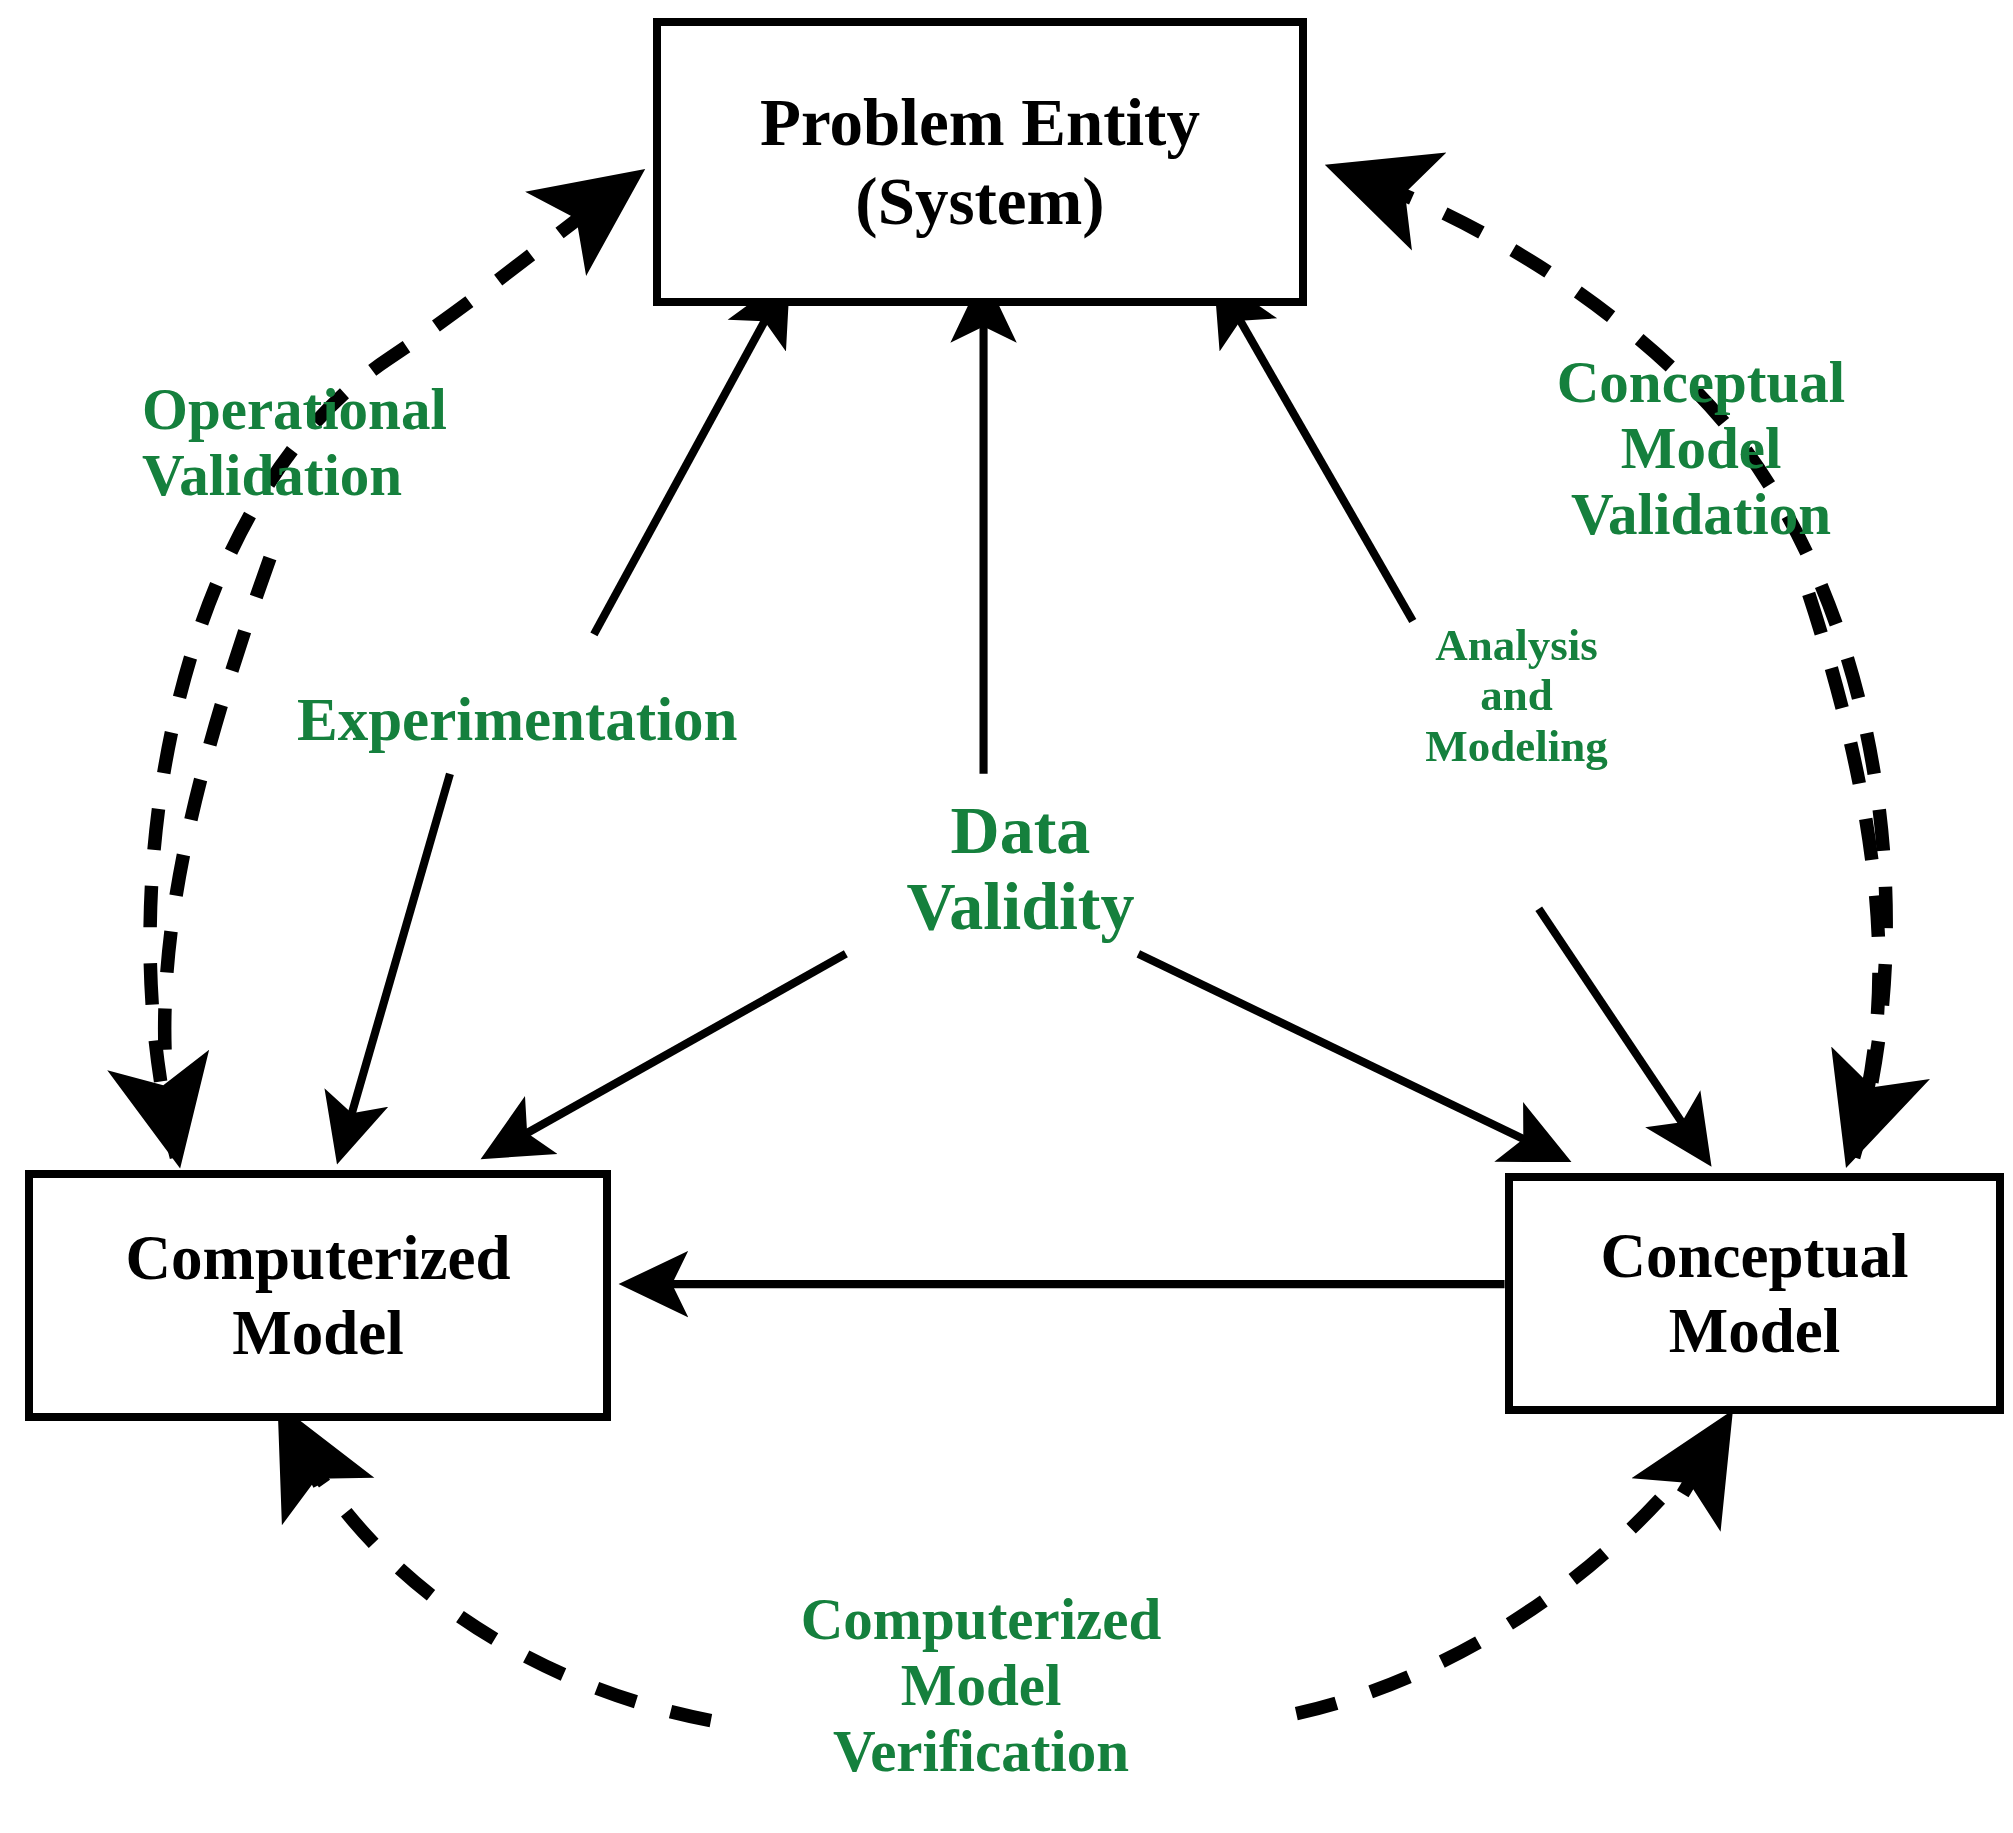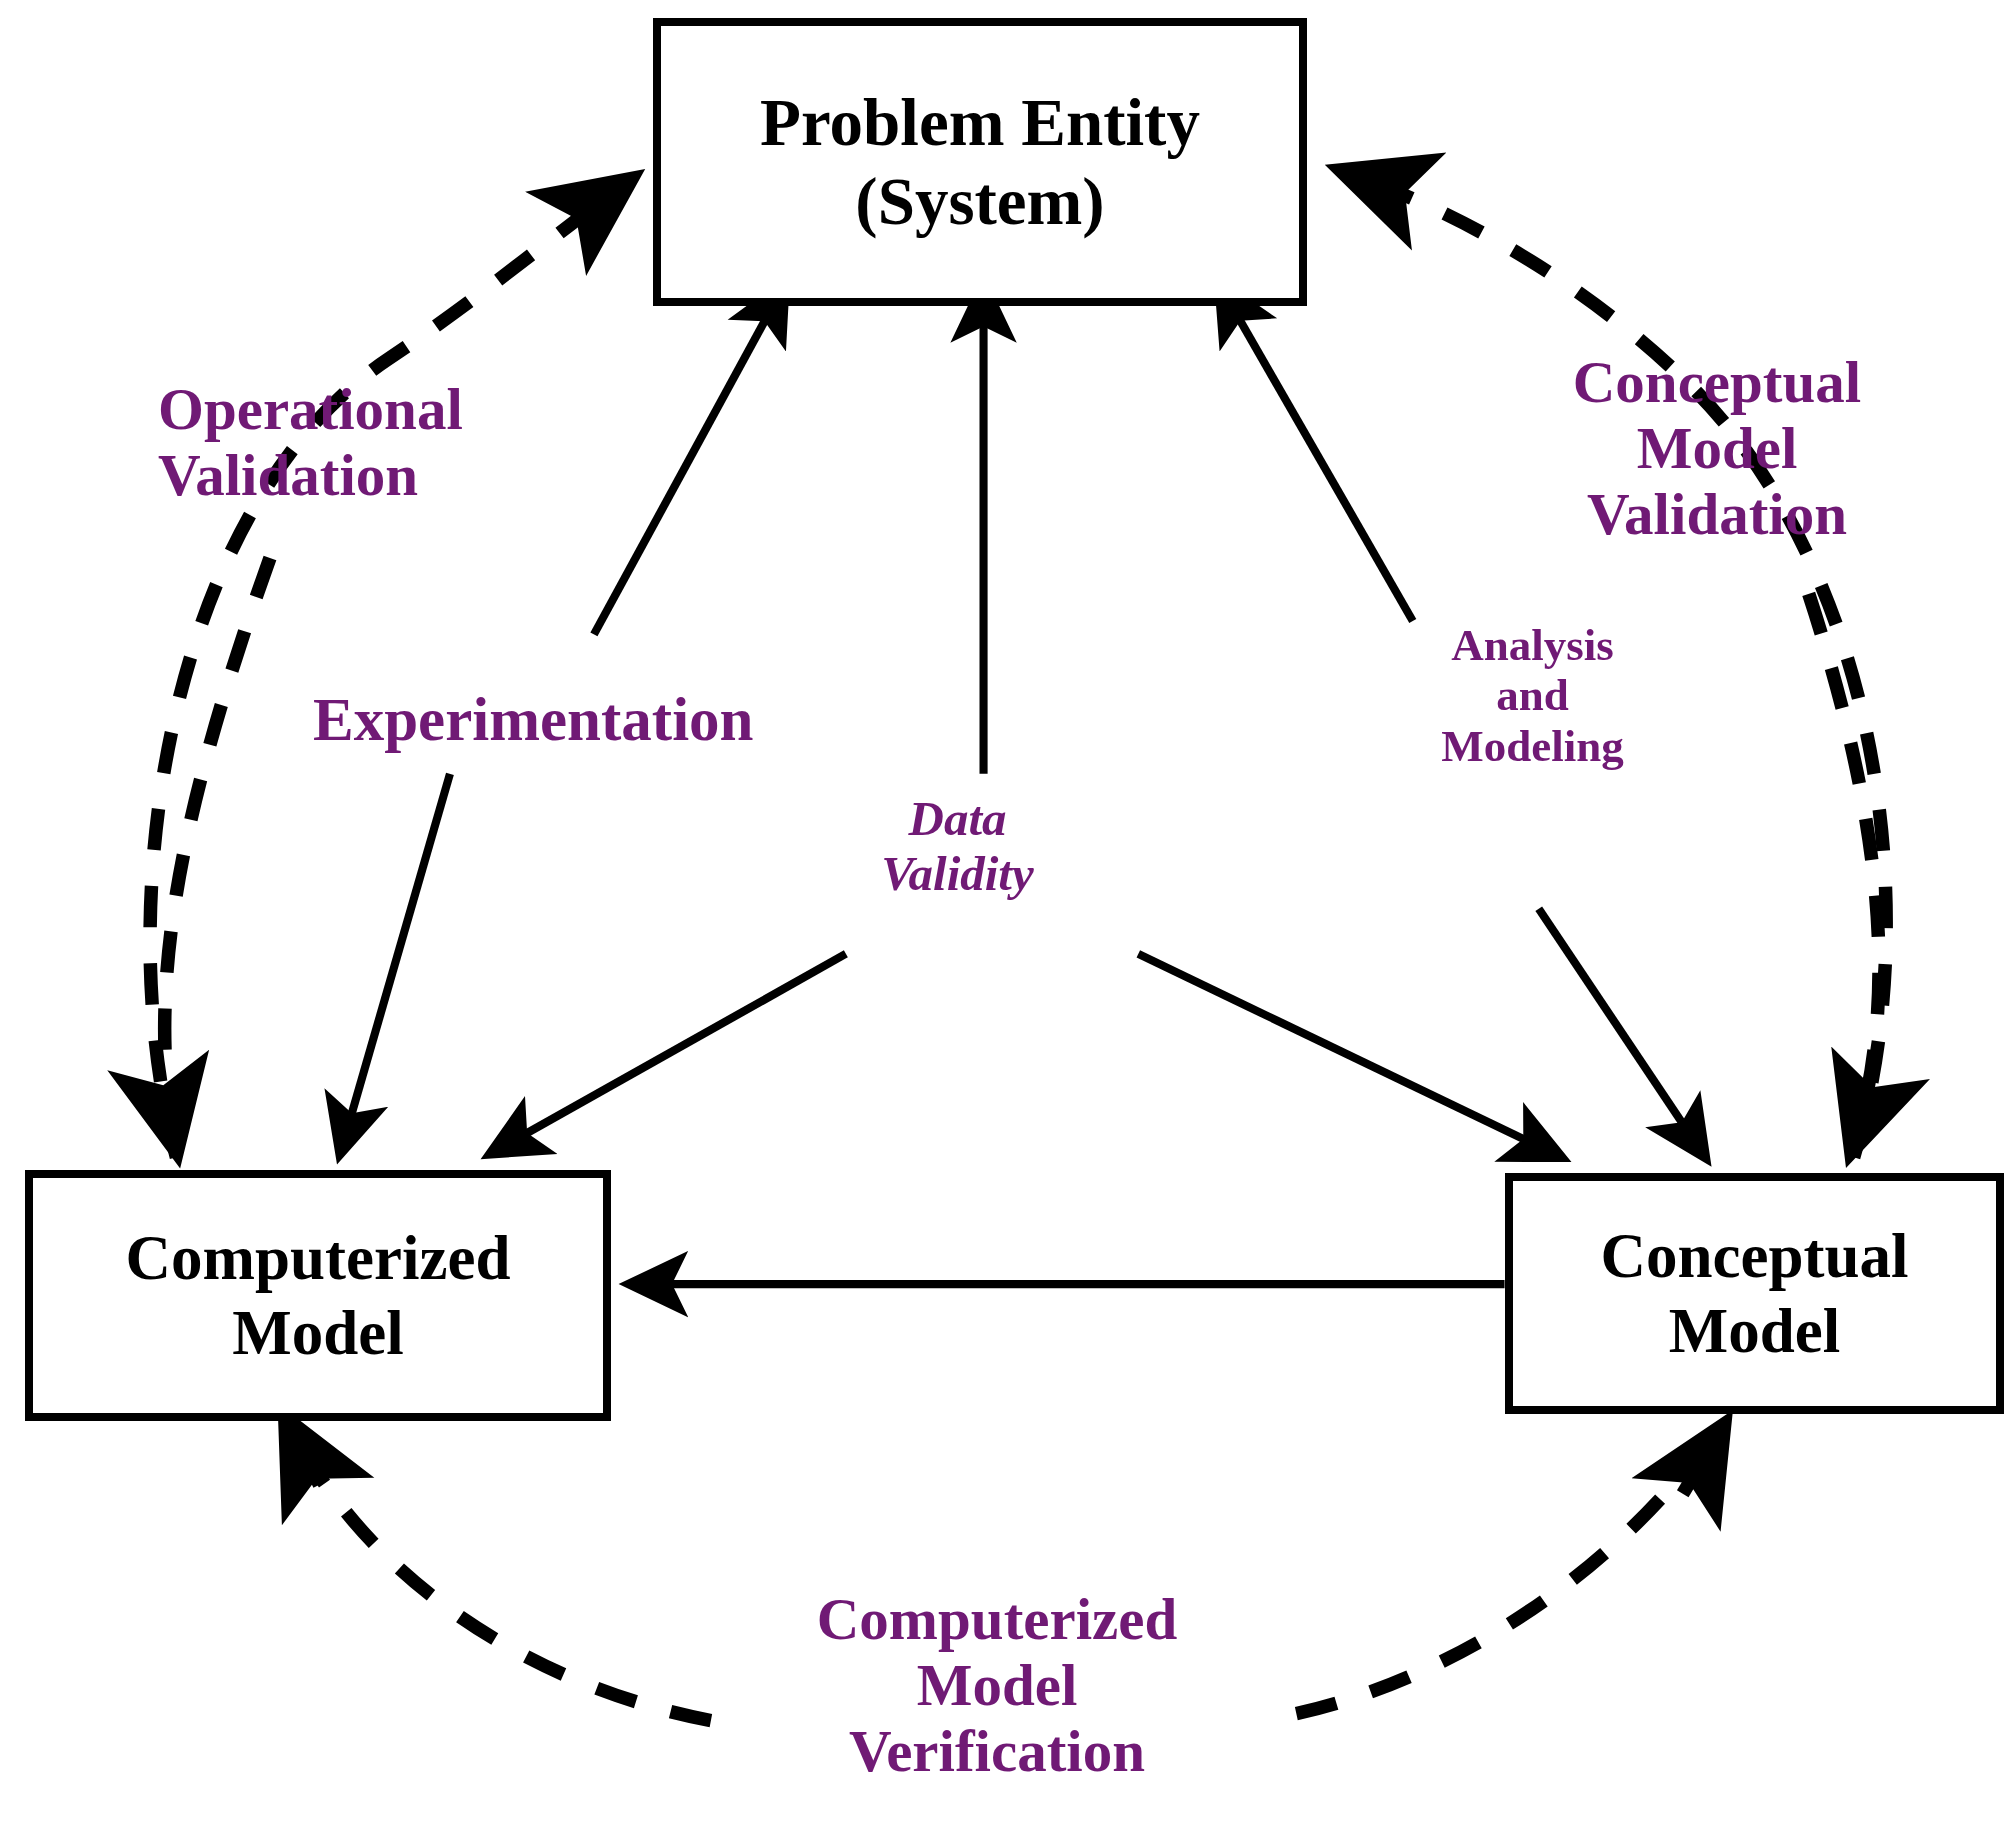--- a/index.html
+++ b/index.html
@@ -32,38 +32,37 @@
     text-align: center;
     font-weight: bold;
     color: #000000;
     line-height: 1.18;
     z-index: 3;
   }
   .node-label { display: block; }
   .edge-label {
     position: absolute;
     font-weight: bold;
-    color: #701a75;
+    color: #15803d;
     line-height: 1.12;
     white-space: pre-line;
     z-index: 4;
     background: transparent;
-    margin-left: 16px;
   }
   .lbl-center { text-align: center; }
   .lbl-left   { text-align: left; }
 
   #node-problem-entity { left: 653px;  top: 18px;   width: 654px;  height: 288px; font-size: 67px; }
   #node-computerized-model { left: 25px;  top: 1170px; width: 586px; height: 251px; font-size: 63px; }
   #node-conceptual-model   { left: 1505px; top: 1173px; width: 499px; height: 241px; font-size: 63px; }
 
   #label-operational-validation { left: 142px;  top: 376px;  width: 387px; font-size: 59px; }
   #label-conceptual-model-validation { left: 1512px; top: 349px;  width: 378px; font-size: 59px; }
   #label-experimentation { left: 297px;  top: 686px;  width: 540px; font-size: 61px; }
-  #label-data-validity { left: 793px;  top: 792px;  width: 297px; font-size: 49px; font-style: italic; }
+  #label-data-validity { left: 872px;  top: 792px;  width: 297px; font-size: 68px; }
   #label-analysis-and-modeling { left: 1332px; top: 620px;  width: 369px; font-size: 45px; }
   #label-computer-programming { left: 664px;  top: 1203px; width: 801px; font-size: 59px; }
   #label-computerized-model-verification { left: 711px;  top: 1586px; width: 540px; font-size: 59px; }
 </style>
 </head>
 <body>
 
 <div id="stage">
 
   <svg id="wires" viewBox="0 0 2237 2037" xmlns="http://www.w3.org/2000/svg">

